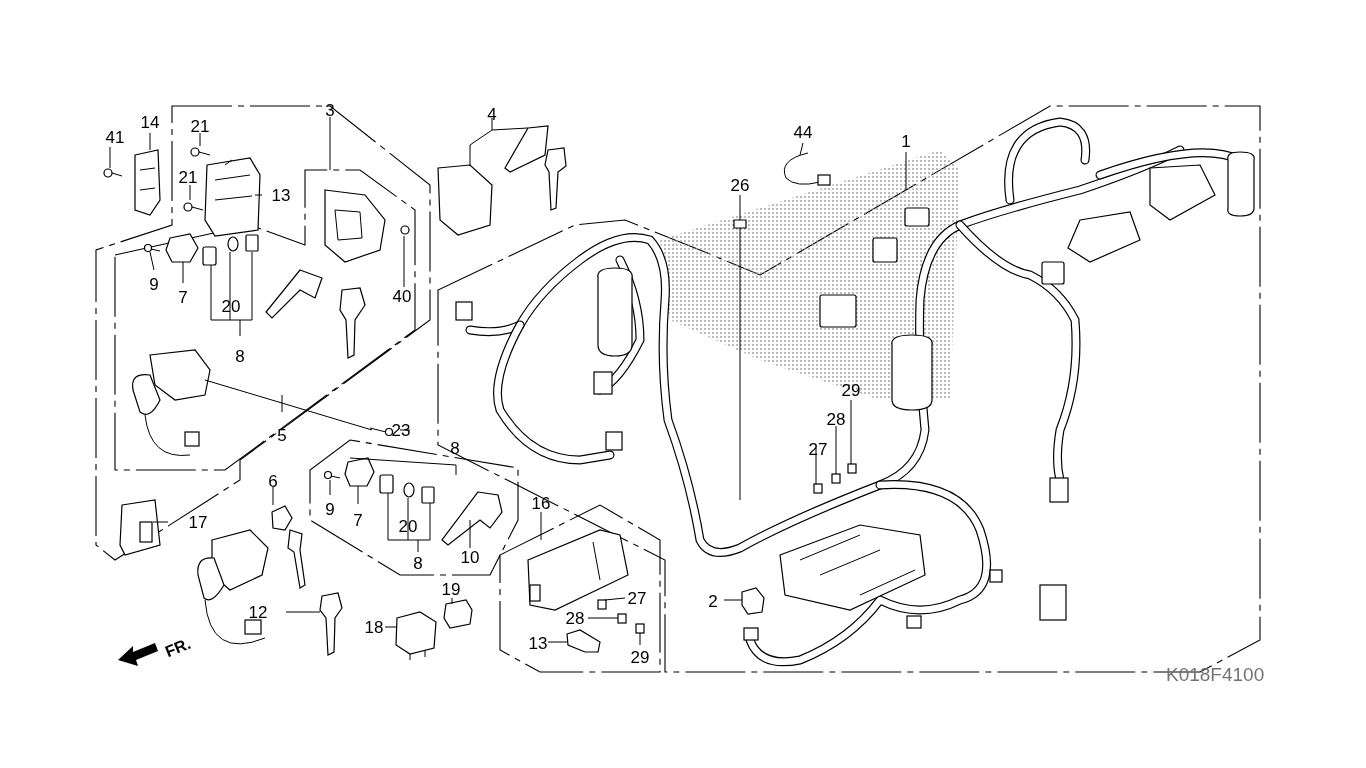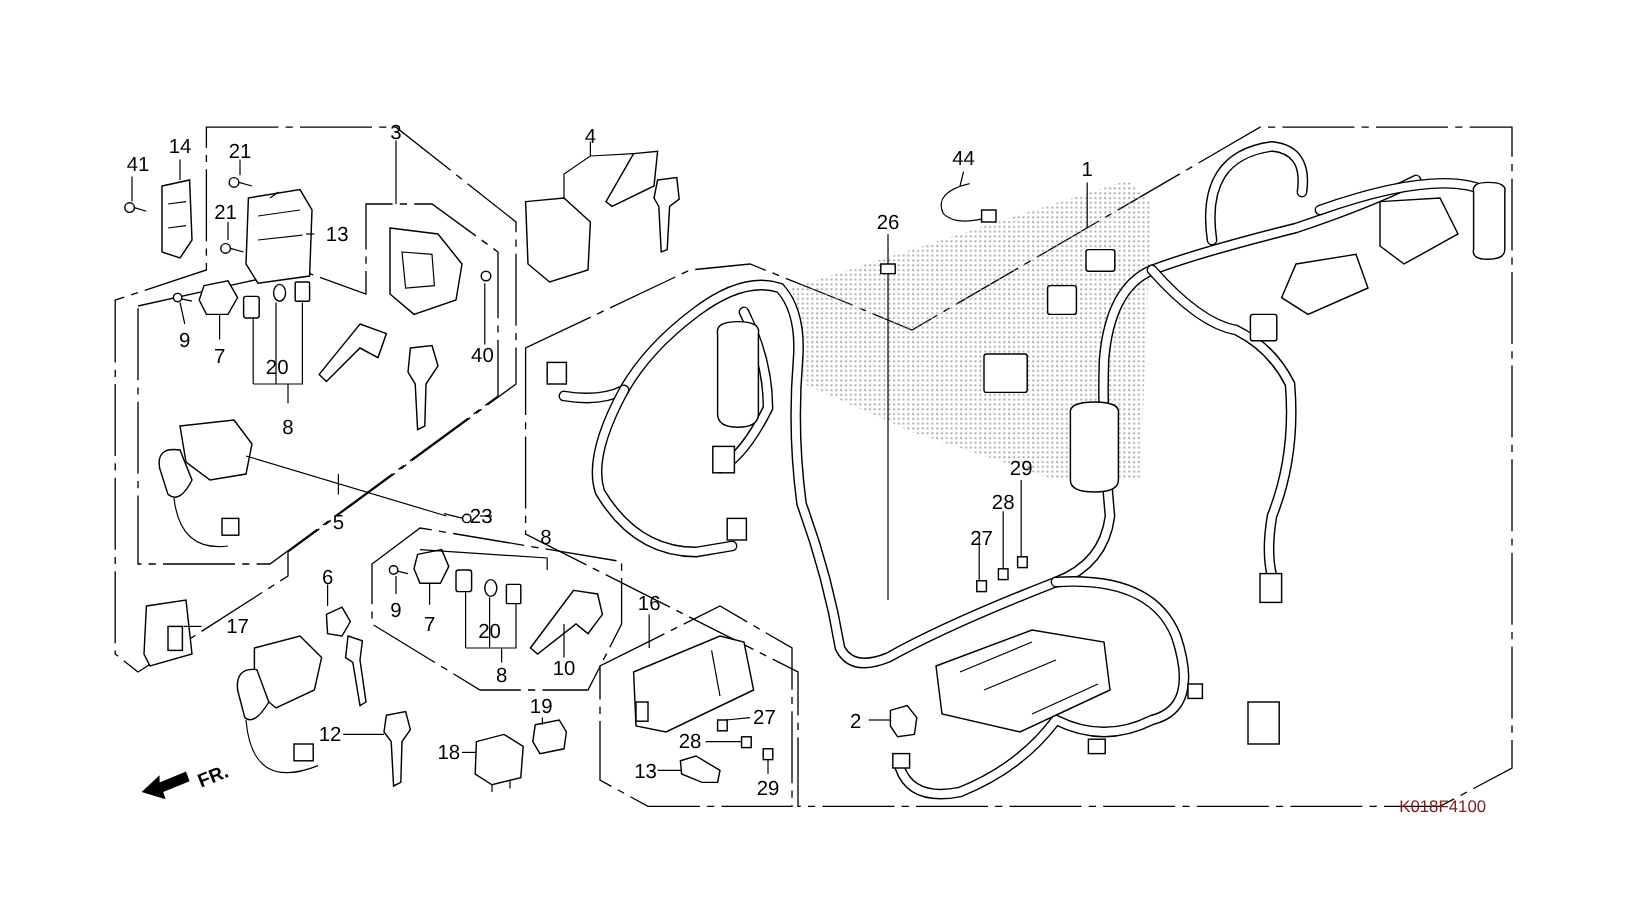--- a/index.html
+++ b/index.html
@@ -1,21 +1,21 @@
 <!DOCTYPE html>
 <html><head>
 <meta charset="utf-8">
 <style>
   html, body { margin: 0; padding: 0; background: #ffffff; }
   body { width: 1366px; height: 768px; position: relative; overflow: hidden;
          font-family: "Liberation Sans", sans-serif; color: #000; }
   #diagram { position: absolute; left: 0; top: 0; width: 1366px; height: 768px; }
   .callout { position: absolute; font-size: 17px; line-height: 1; color: #000;
              transform: translate(-50%, -50%); white-space: nowrap; cursor: pointer; }
-  .code { position: absolute; left: 1166px; top: 664px; font-size: 14px; color: #7f1d1d; }
+  .code { position: absolute; left: 1166px; top: 664px; font-size: 19px; color: #737373; }
   svg .part { fill: #ffffff; stroke: #000; stroke-width: 1.2; }
   svg .wire { fill: none; stroke: #000; stroke-width: 9; stroke-linecap: round; }
   svg .wire-in { fill: none; stroke: #ffffff; stroke-width: 6.6; stroke-linecap: round; }
   svg .thin { fill: none; stroke: #000; stroke-width: 1; }
   svg .dash { fill: none; stroke: #000; stroke-width: 1.1; stroke-dasharray: 60 6 6 6; }
   svg .leader { fill: none; stroke: #000; stroke-width: 1; }
 </style>
 </head>
 <body>
 
@@ -262,21 +262,21 @@
 <div class="callout" style="left:282px;top:435px">5</div>
 <div class="callout" style="left:273px;top:481px">6</div>
 <div class="callout" style="left:183px;top:297px">7</div>
 <div class="callout" style="left:358px;top:520px">7</div>
 <div class="callout" style="left:240px;top:356px">8</div>
 <div class="callout" style="left:418px;top:563px">8</div>
 <div class="callout" style="left:154px;top:284px">9</div>
 <div class="callout" style="left:330px;top:509px">9</div>
 <div class="callout" style="left:470px;top:557px">10</div>
 <div class="callout" style="left:455px;top:448px">8</div>
-<div class="callout" style="left:275px;top:612px">12</div>
+<div class="callout" style="left:258px;top:612px">12</div>
 <div class="callout" style="left:281px;top:195px">13</div>
 <div class="callout" style="left:150px;top:122px">14</div>
 <div class="callout" style="left:538px;top:643px">13</div>
 <div class="callout" style="left:541px;top:503px">16</div>
 <div class="callout" style="left:198px;top:522px">17</div>
 <div class="callout" style="left:451px;top:589px">19</div>
 <div class="callout" style="left:374px;top:627px">18</div>
 <div class="callout" style="left:231px;top:306px">20</div>
 <div class="callout" style="left:408px;top:526px">20</div>
 <div class="callout" style="left:200px;top:126px">21</div>

